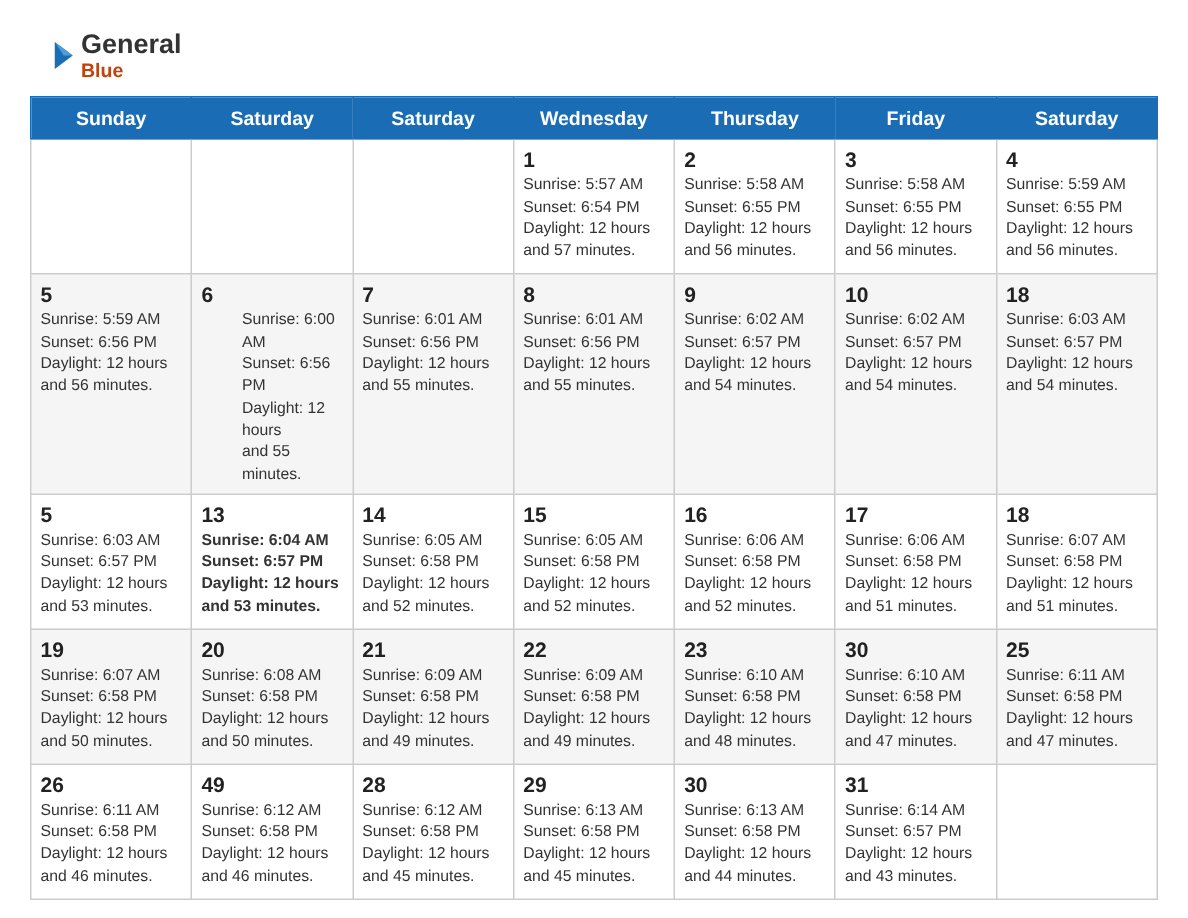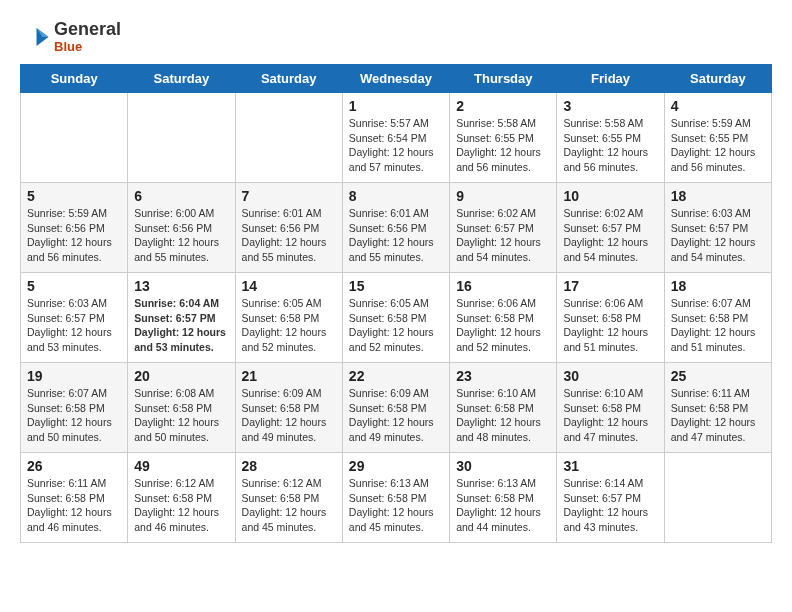--- a/index.html
+++ b/index.html
@@ -158,21 +158,21 @@
       <tr>
         <td>
           <span class="day-num">5</span>
           <div class="day-info" style="white-space: pre-line;">Sunrise: 5:59 AM
 Sunset: 6:56 PM
 Daylight: 12 hours
 and 56 minutes.</div>
         </td>
         <td>
           <span class="day-num">6</span>
-          <div class="day-info" style="white-space: pre-line;">Sunrise: 6:00 AM
+          <div class="day-info" style="white-space: pre-line; margin-left: 27px;">Sunrise: 6:00 AM
 Sunset: 6:56 PM
 Daylight: 12 hours
 and 55 minutes.</div>
         </td>
         <td>
           <span class="day-num">7</span>
           <div class="day-info" style="white-space: pre-line;">Sunrise: 6:01 AM
 Sunset: 6:56 PM
 Daylight: 12 hours
 and 55 minutes.</div>

